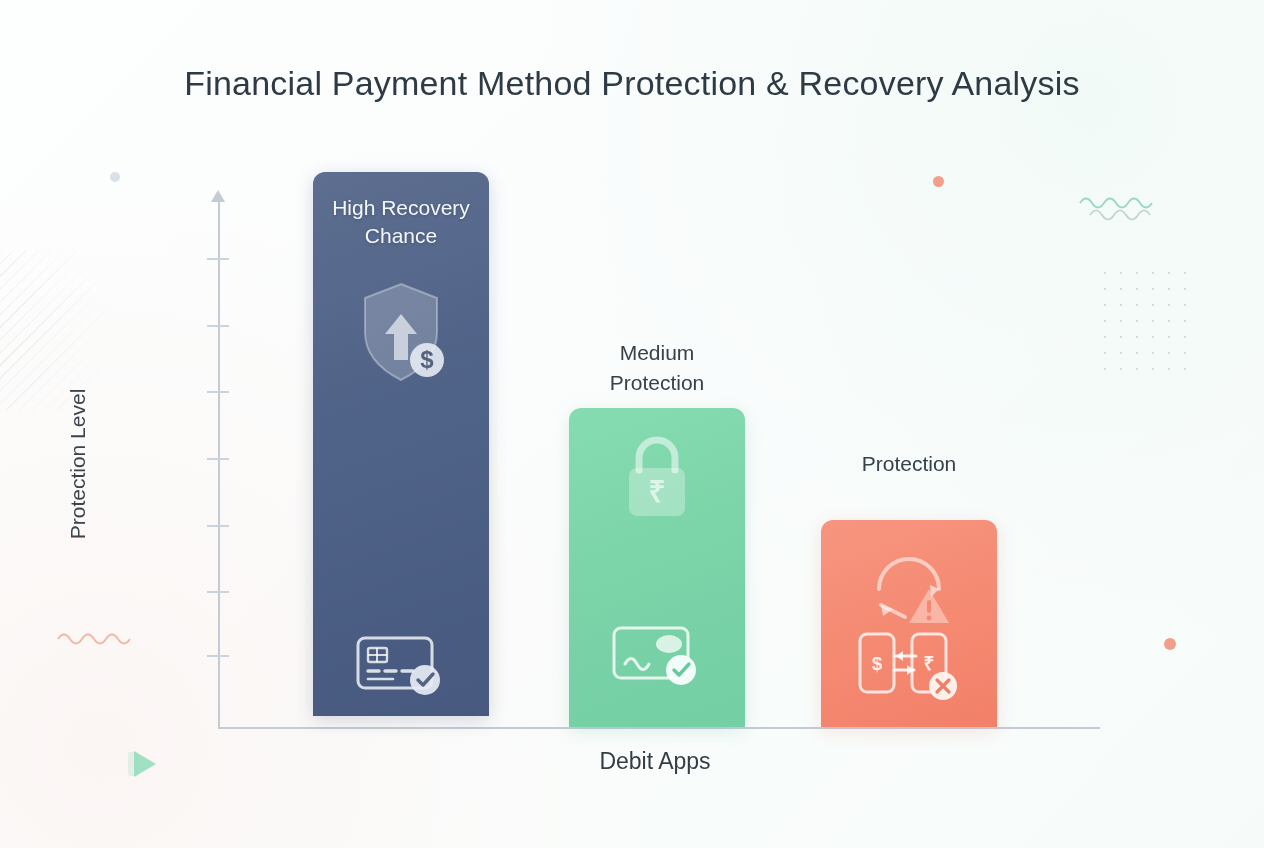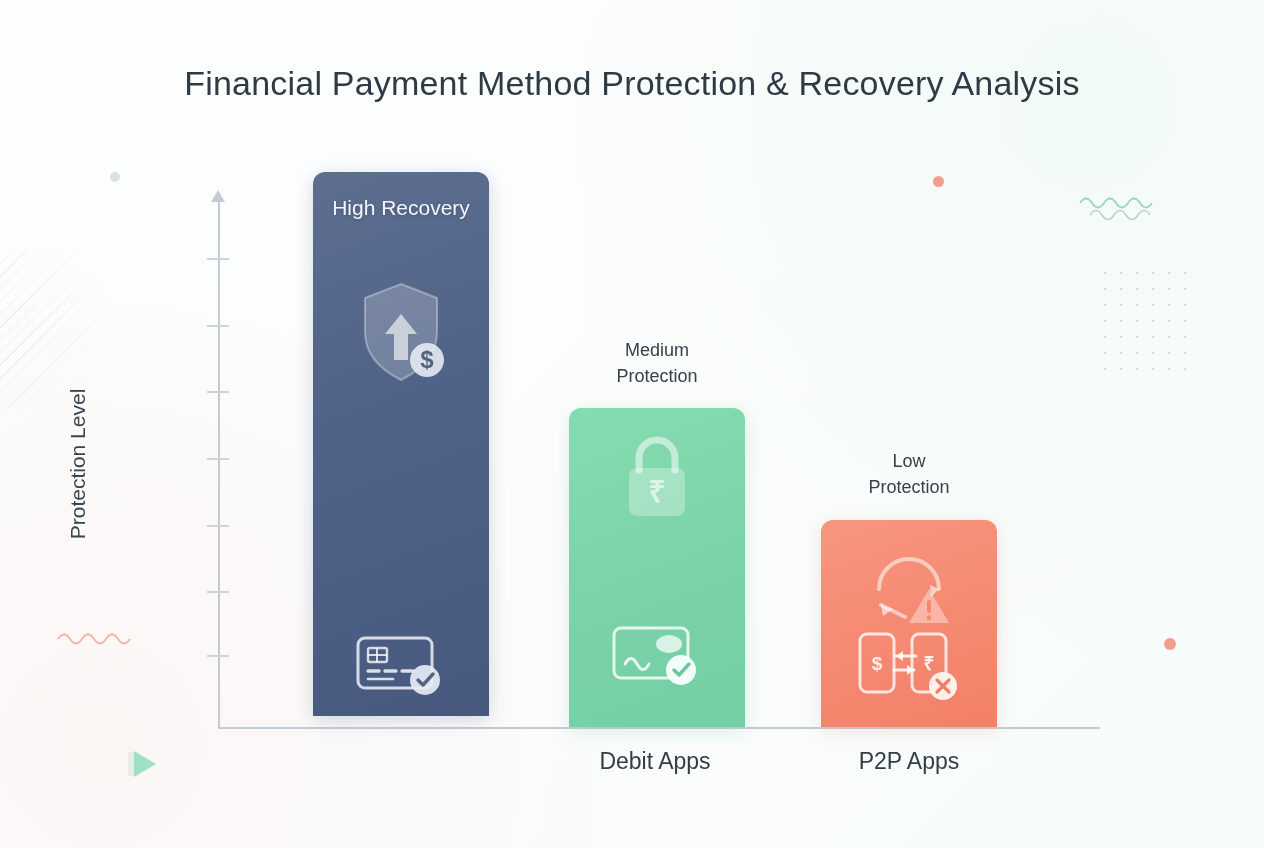--- a/index.html
+++ b/index.html
@@ -76,21 +76,21 @@
 
   
   .bar-caption-inner{
     position:absolute;left:0;top:22px;width:100%;text-align:center;
     font-size:21px;color:#f4f7fb;line-height:1.32;
     text-shadow:0 1px 3px rgba(30,40,60,.28);
   }
   
   .bar-caption-outer{
     position:absolute;text-align:center;width:220px;
-    font-size:18px;color:#36414a;line-height:1.42;
+    font-size:21px;color:#36414a;line-height:1.42;
   }
   .cap-green{left:547px;top:338px;}
   .cap-salmon{left:799px;top:449px;}
 
   
   .icon-slot{position:absolute;left:0;width:100%;display:flex;justify-content:center;}
   .ic-blue-top{top:278px;}
 
   
   .x-label{position:absolute;top:748px;width:240px;text-align:center;
@@ -129,20 +129,21 @@
   <div class="y-tick" style="top:458px;"></div>
   <div class="y-tick" style="top:525px;"></div>
   <div class="y-tick" style="top:591px;"></div>
   <div class="y-tick" style="top:655px;"></div>
   <div class="x-axis"></div>
   <div class="y-axis-label">Protection Level</div>
 
   <div class="bar blue">
     <div class="bar-caption-inner">
       <div>High Recovery</div>
+      <div>Chance</div>
     </div>
 
     <div class="icon-slot ic-blue-top" style="top:106px;">
       <svg width="96" height="108" viewBox="0 0 96 108">
         <path d="M48 6 L84 20 L84 54 Q84 84 48 102 Q12 84 12 54 L12 20 Z" fill="rgba(255,255,255,.20)" stroke="rgba(255,255,255,.34)" stroke-width="2"></path>
         <path d="M48 36 L64 56 L55 56 L55 82 L41 82 L41 56 L32 56 Z" fill="rgba(255,255,255,.62)"></path>
         <circle cx="74" cy="82" r="17" fill="rgba(232,238,246,.88)"></circle>
         <text x="74" y="90" text-anchor="middle" font-family="Liberation Sans, sans-serif" font-size="24" font-weight="bold" fill="#55637f">$</text>
       </svg>
     </div>
@@ -182,21 +183,20 @@
         <rect x="3" y="6" width="74" height="50" rx="7" fill="none" stroke="rgba(255,255,255,.80)" stroke-width="3"></rect>
         <ellipse cx="58" cy="22" rx="13" ry="9" fill="rgba(255,255,255,.72)"></ellipse>
         <path d="M14 42 q6 -11 12 0 t12 0" fill="none" stroke="rgba(255,255,255,.82)" stroke-width="3" stroke-linecap="round"></path>
         <circle cx="70" cy="48" r="15" fill="rgba(248,255,252,.95)"></circle>
         <path d="M63 48 l5 5 l10 -11" fill="none" stroke="#6bc79c" stroke-width="3.4" stroke-linecap="round" stroke-linejoin="round"></path>
       </svg>
     </div>
   </div>
 
   <div class="bar-caption-outer cap-salmon">
-    <div>Low</div>
     <div>Protection</div>
   </div>
 
   <div class="bar salmon">
     <div class="icon-slot" style="top:25px;">
       <svg width="104" height="84" viewBox="0 0 104 84">
         <path d="M22 44 A30 30 0 0 1 82 44" fill="none" stroke="rgba(255,255,255,.55)" stroke-width="4" stroke-linecap="round"></path>
         <path d="M82 44 l-9 -4 l1 12 Z" fill="rgba(255,255,255,.60)"></path>
         <path d="M24 60 l24 12" fill="none" stroke="rgba(255,255,255,.55)" stroke-width="4" stroke-linecap="round"></path>
         <path d="M24 60 l2 11 l10 -7 Z" fill="rgba(255,255,255,.60)"></path>
@@ -216,15 +216,14 @@
         <path d="M42 28 l7 -5 l0 10 Z" fill="rgba(255,255,255,.85)"></path>
         <path d="M40 42 L60 42" fill="none" stroke="rgba(255,255,255,.85)" stroke-width="3" stroke-linecap="round"></path>
         <path d="M60 42 l-7 -5 l0 10 Z" fill="rgba(255,255,255,.85)"></path>
         <circle cx="89" cy="58" r="14" fill="rgba(255,244,240,.95)"></circle>
         <path d="M83 52 l12 12 M95 52 l-12 12" fill="none" stroke="#ef7f66" stroke-width="3.2" stroke-linecap="round"></path>
       </svg>
     </div>
   </div>
 
   <div class="x-label xl-2">Debit Apps</div>
-  <div class="x-label xl-3">P2P Apps</div>
 
 </div>
 
 </body></html>

